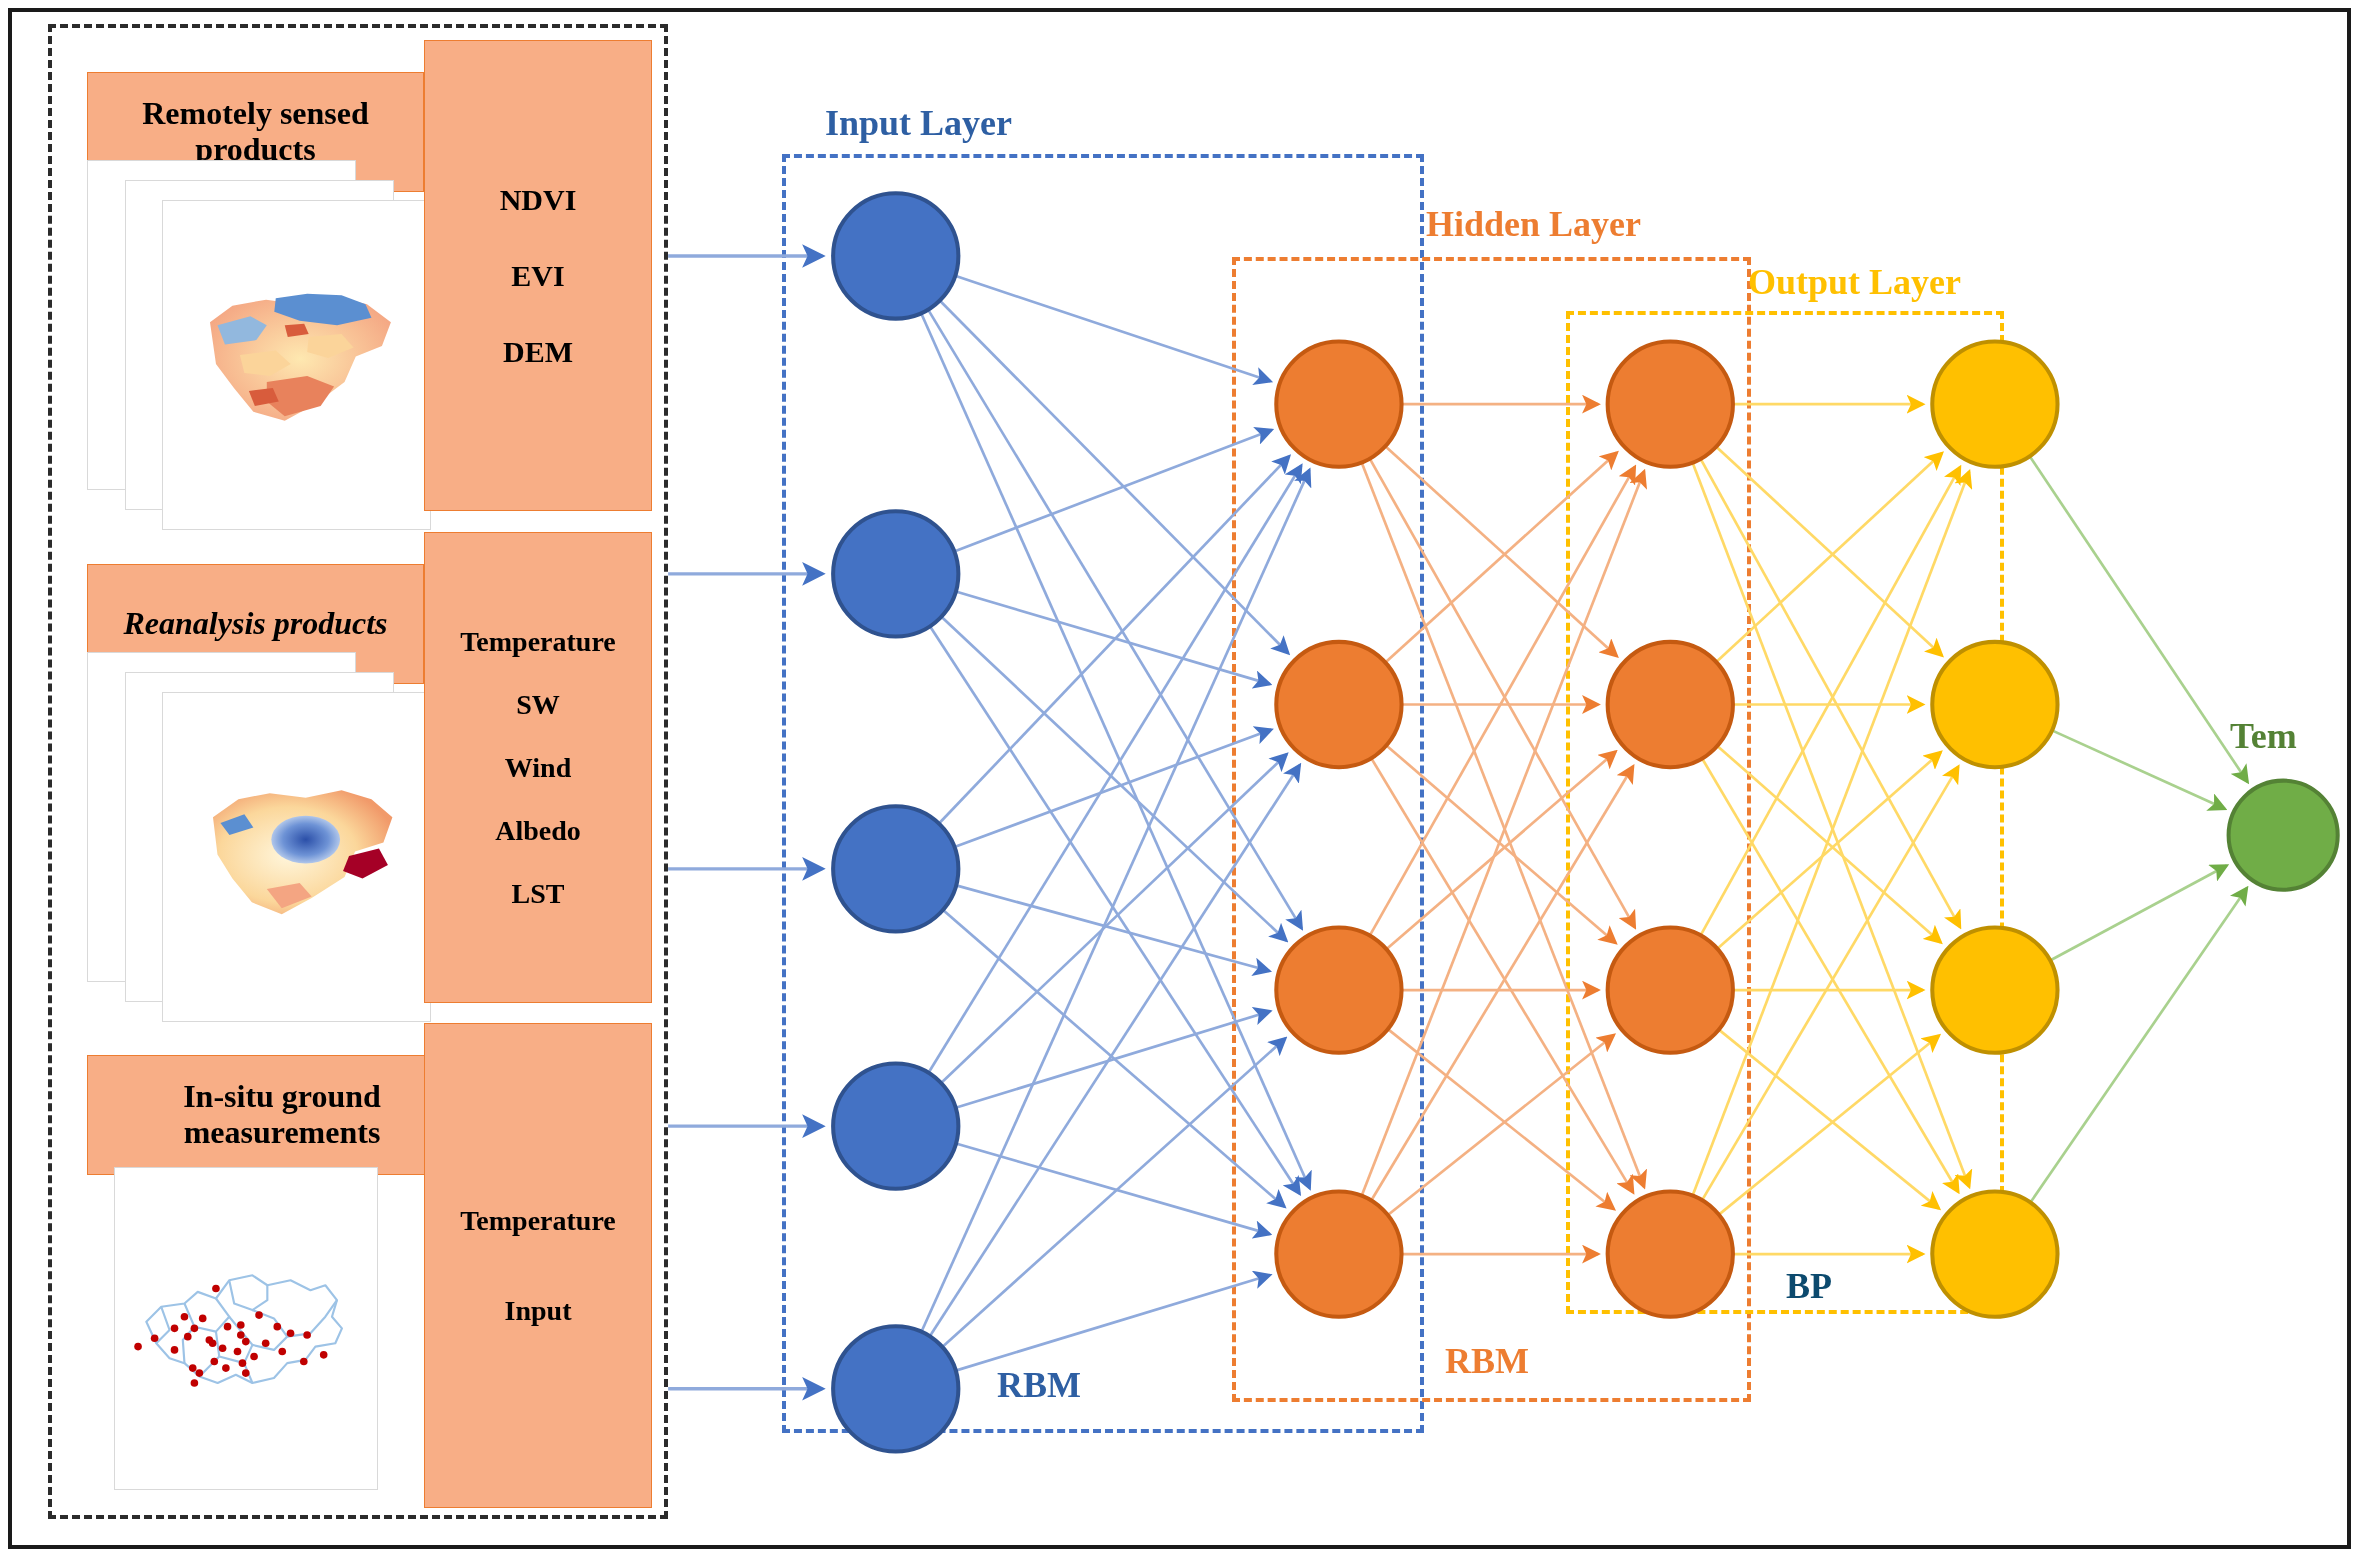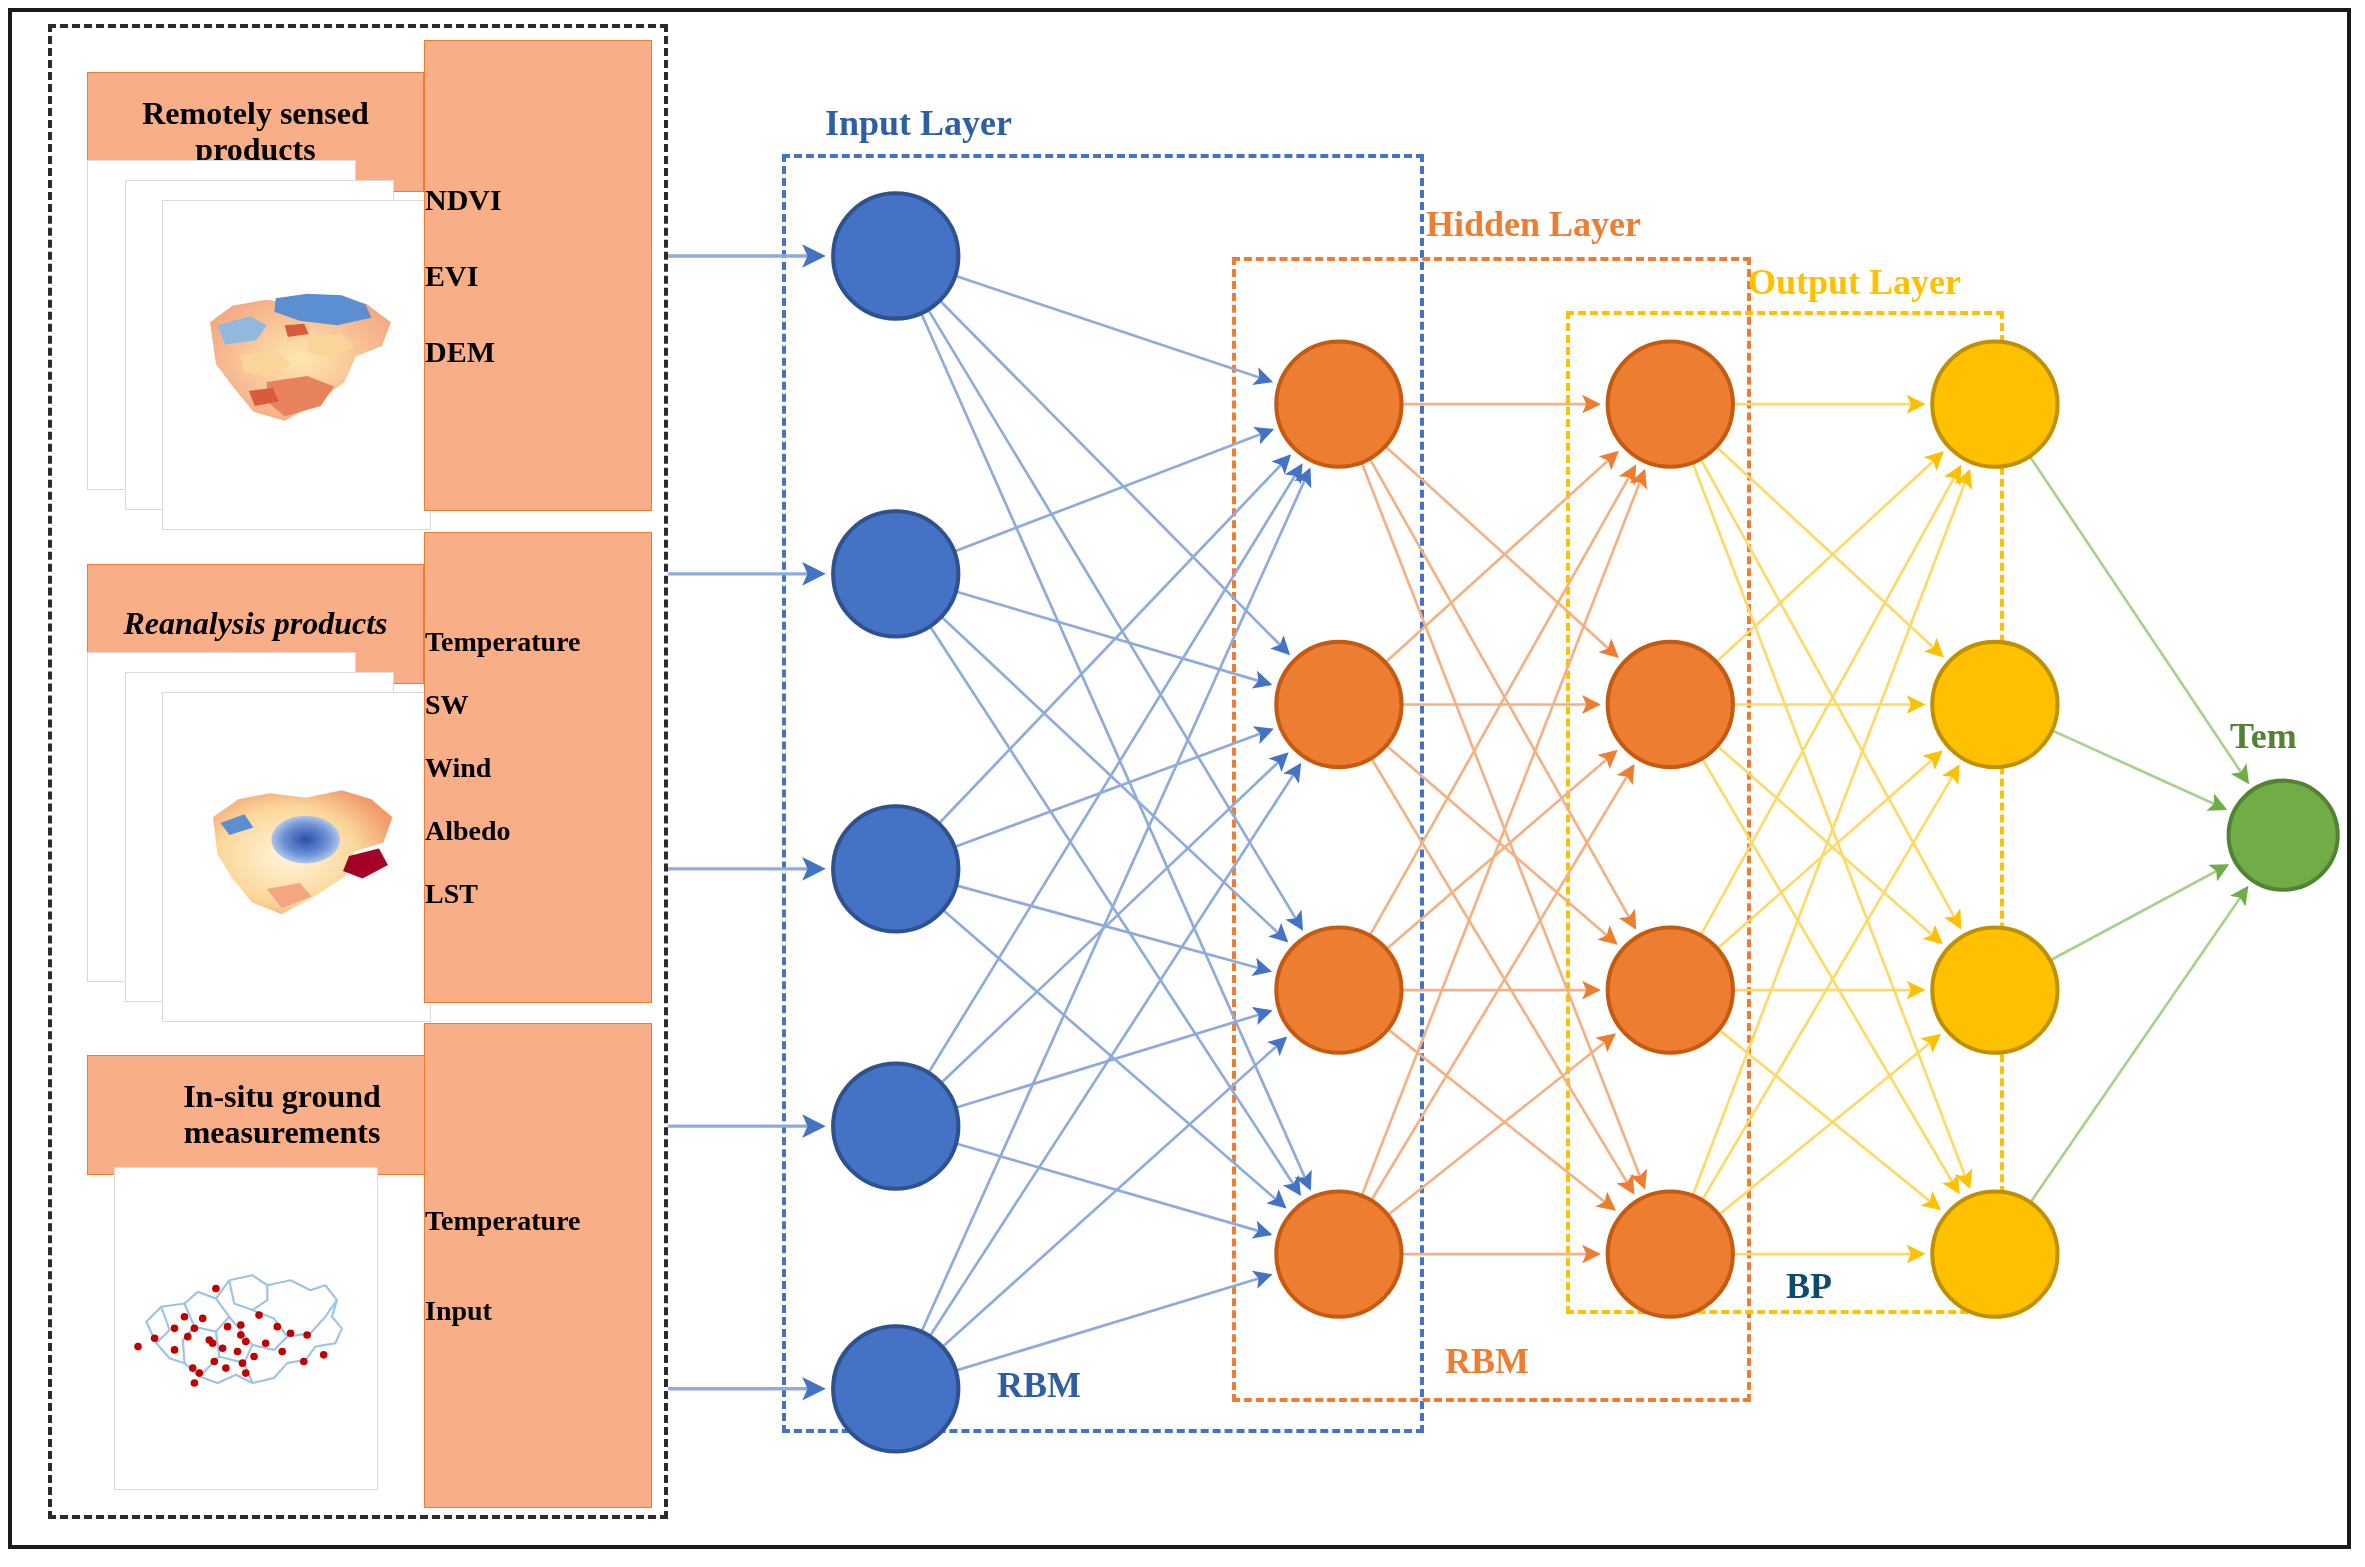--- a/index.html
+++ b/index.html
@@ -5,21 +5,21 @@
   html,body{margin:0;padding:0;background:#ffffff;}
   body{font-family:"Liberation Serif",serif;}
   #page{position:relative;width:2366px;height:1568px;background:#ffffff;overflow:hidden;}
   #outer-frame{position:absolute;left:8px;top:8px;width:2343px;height:1541px;border:4.7px solid #1a1a1a;box-sizing:border-box;background:#fff;}
   #data-panel{position:absolute;left:48px;top:24px;width:620px;height:1495px;border:4.7px dashed #2b2b2b;box-sizing:border-box;}
 
   .src-group{position:absolute;left:35px;width:564px;}
   .src-header{position:absolute;left:0;top:0;height:var(--hh);background:#F8AE86;border:1.3px solid #ED7D31;box-sizing:border-box;
     display:flex;align-items:center;justify-content:center;text-align:center;font-weight:bold;color:#000;line-height:1.12;margin-top:32px;}
   .src-body{position:absolute;background:#F8AE86;border:1.3px solid #ED7D31;box-sizing:border-box;
-    display:flex;flex-direction:column;align-items:flex-start;justify-content:center;font-weight:bold;color:#000;}
+    display:flex;flex-direction:column;align-items:center;justify-content:center;font-weight:bold;color:#000;}
   .src-body span{display:block;text-align:center;}
   .thumbstack{position:absolute;}
   .thumb{position:absolute;background:#fff;border:1.3px solid #d9d9d9;box-sizing:border-box;overflow:hidden;}
   .thumb svg{display:block;width:100%;height:100%;}
 
   .layer-box{position:absolute;box-sizing:border-box;}
   .layer-label{position:absolute;font-weight:bold;white-space:nowrap;}
   .tag{position:absolute;font-weight:bold;white-space:nowrap;}
 
   #net{position:absolute;left:0;top:0;width:2366px;height:1568px;pointer-events:none;}

